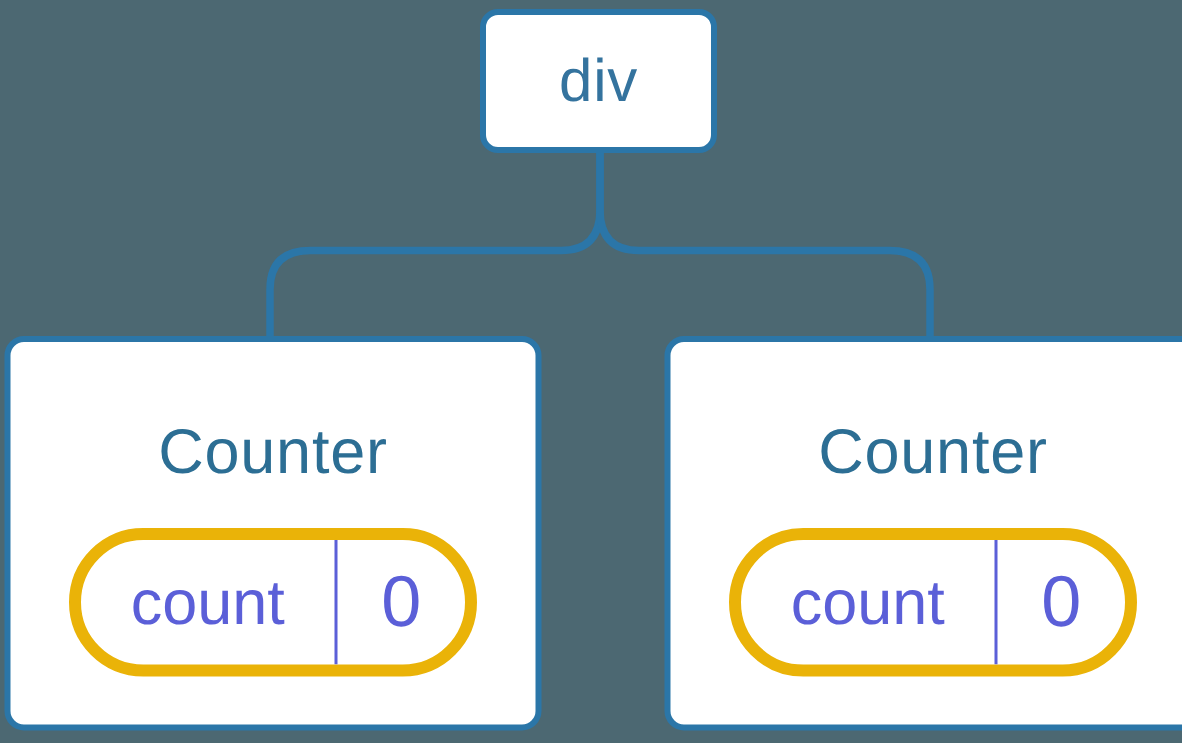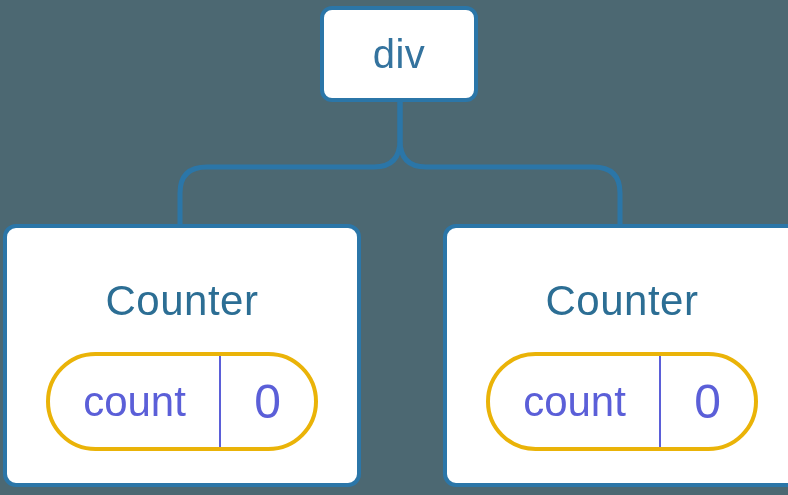--- a/index.html
+++ b/index.html
@@ -64,21 +64,21 @@
     letter-spacing: 0.5px;
   }
   .state-pill {
     position: absolute;
     top: 124px;
     left: 50%;
     transform: translateX(-50%);
     width: 272px;
     height: 99px;
     box-sizing: border-box;
-    border: 4px solid #eab308;
+    border: 8px solid #eab308;
     border-radius: 50px;
     display: flex;
     align-items: stretch;
     background: #FFFFFF;
     overflow: hidden;
   }
   .state-key {
     flex: 0 0 169px;
     display: flex;
     align-items: center;

